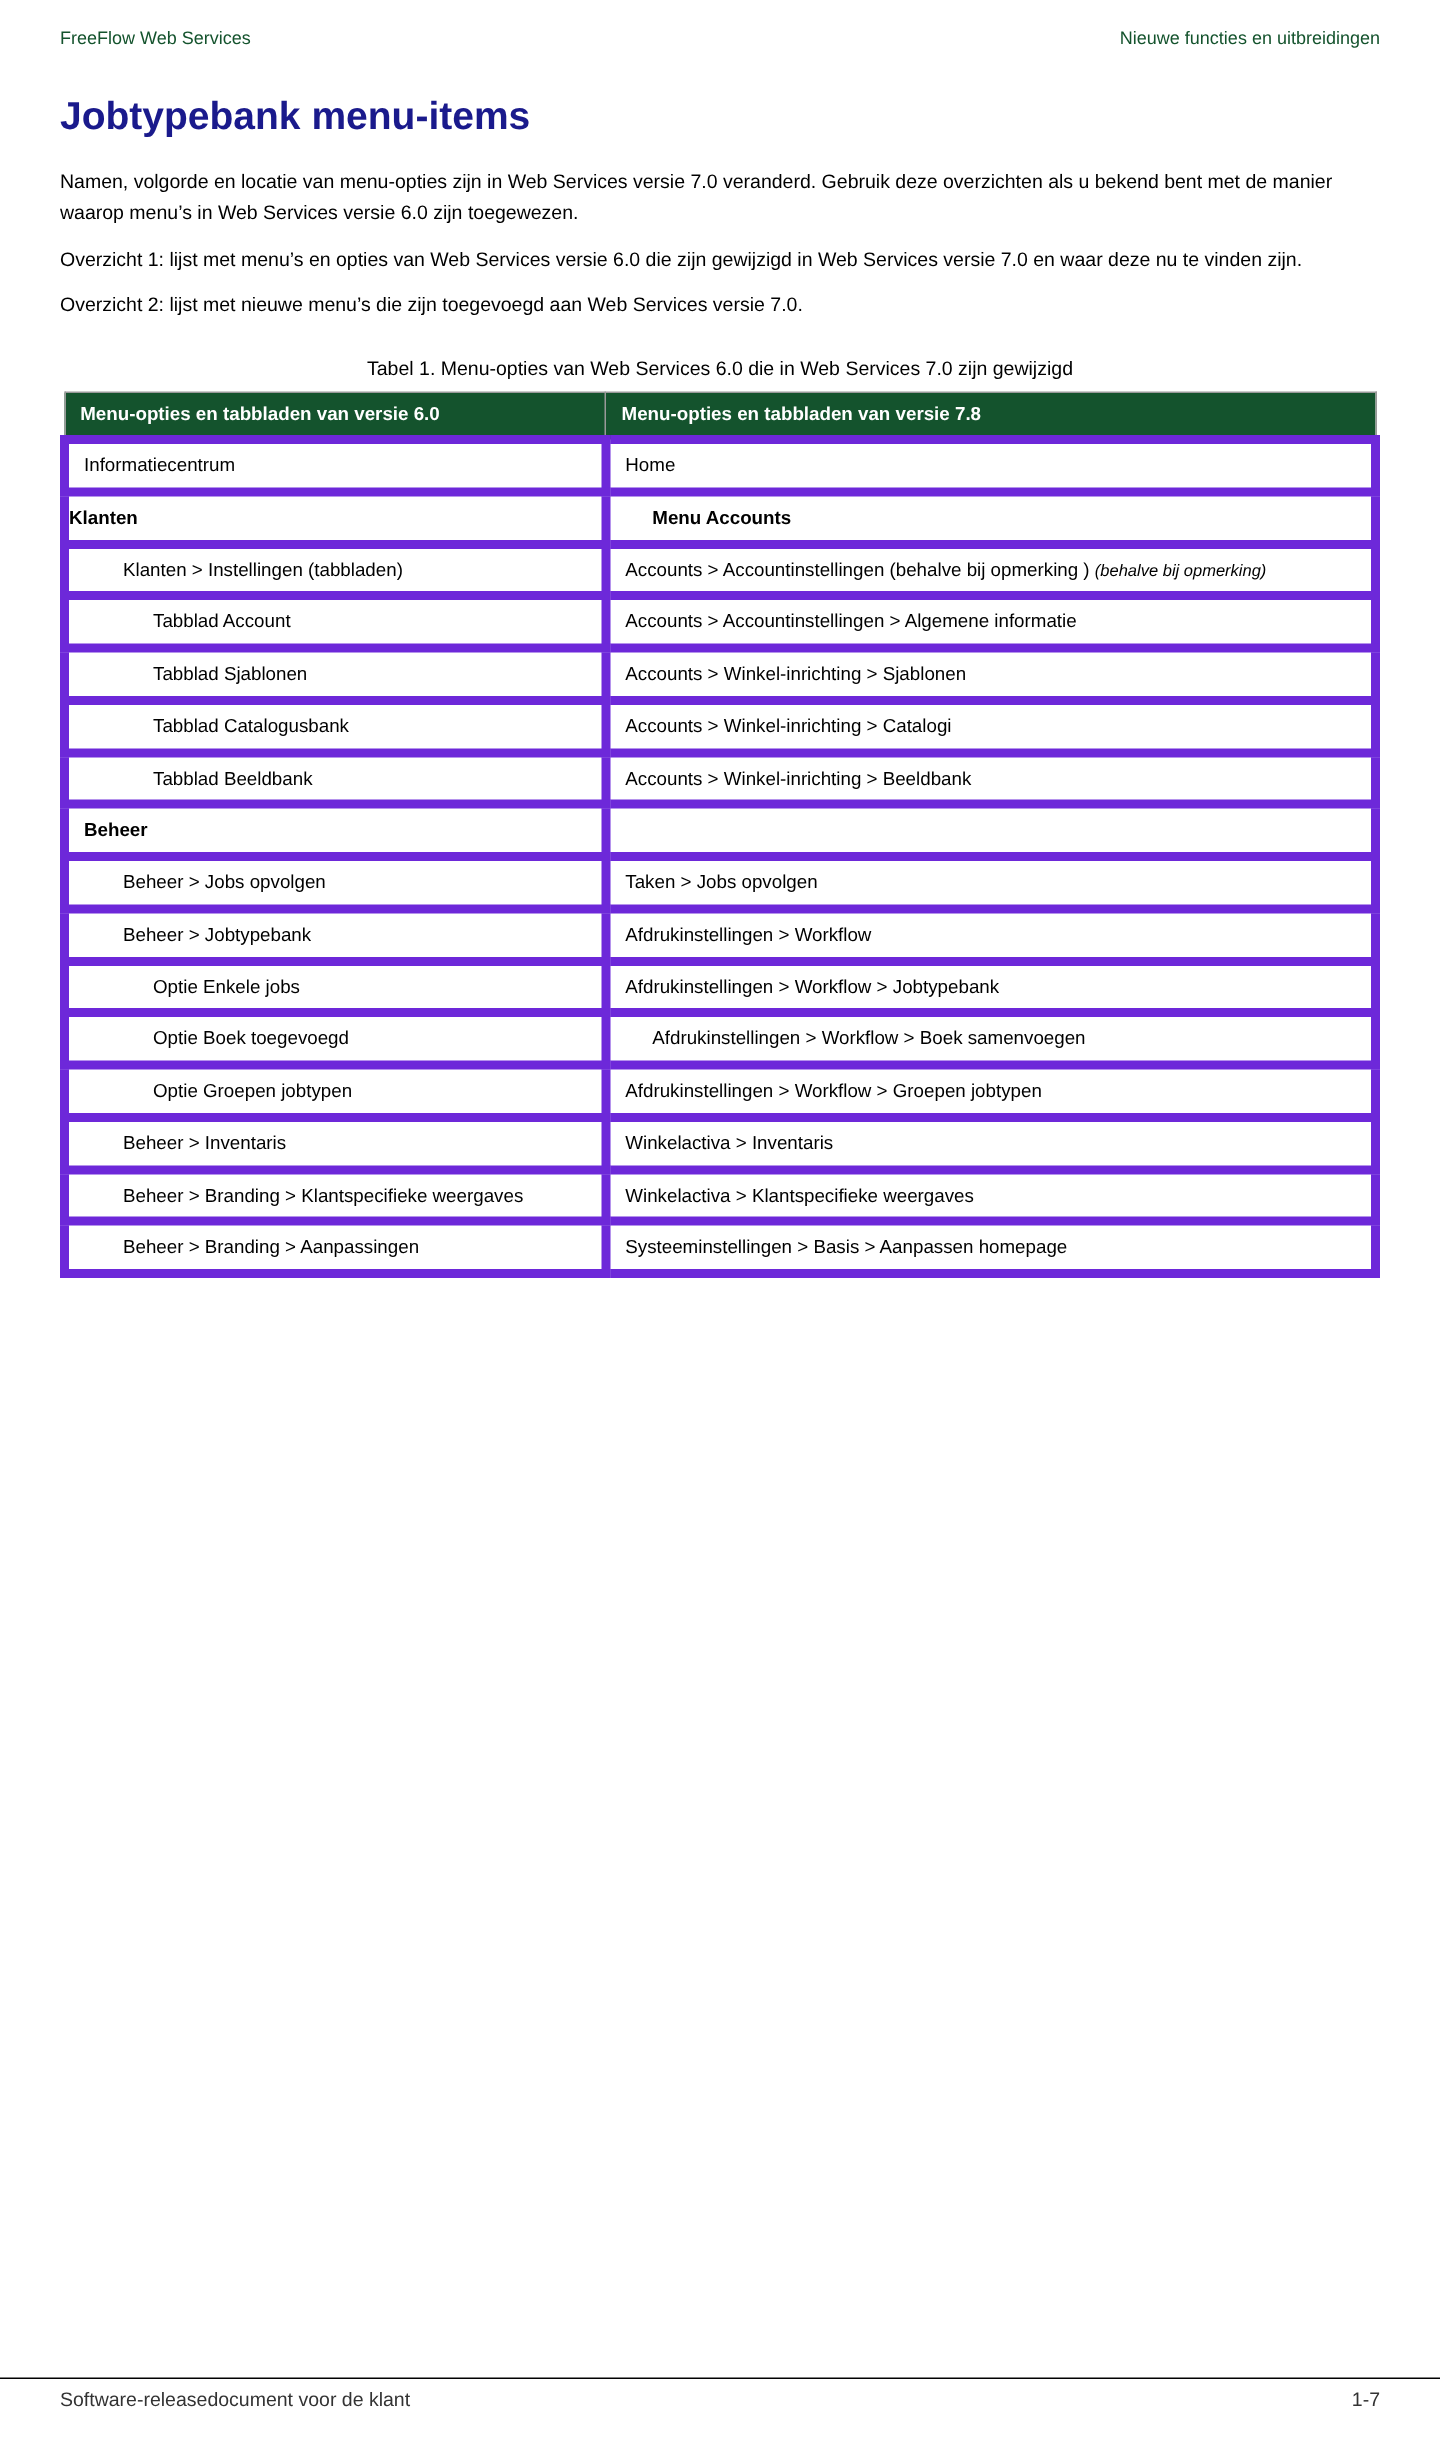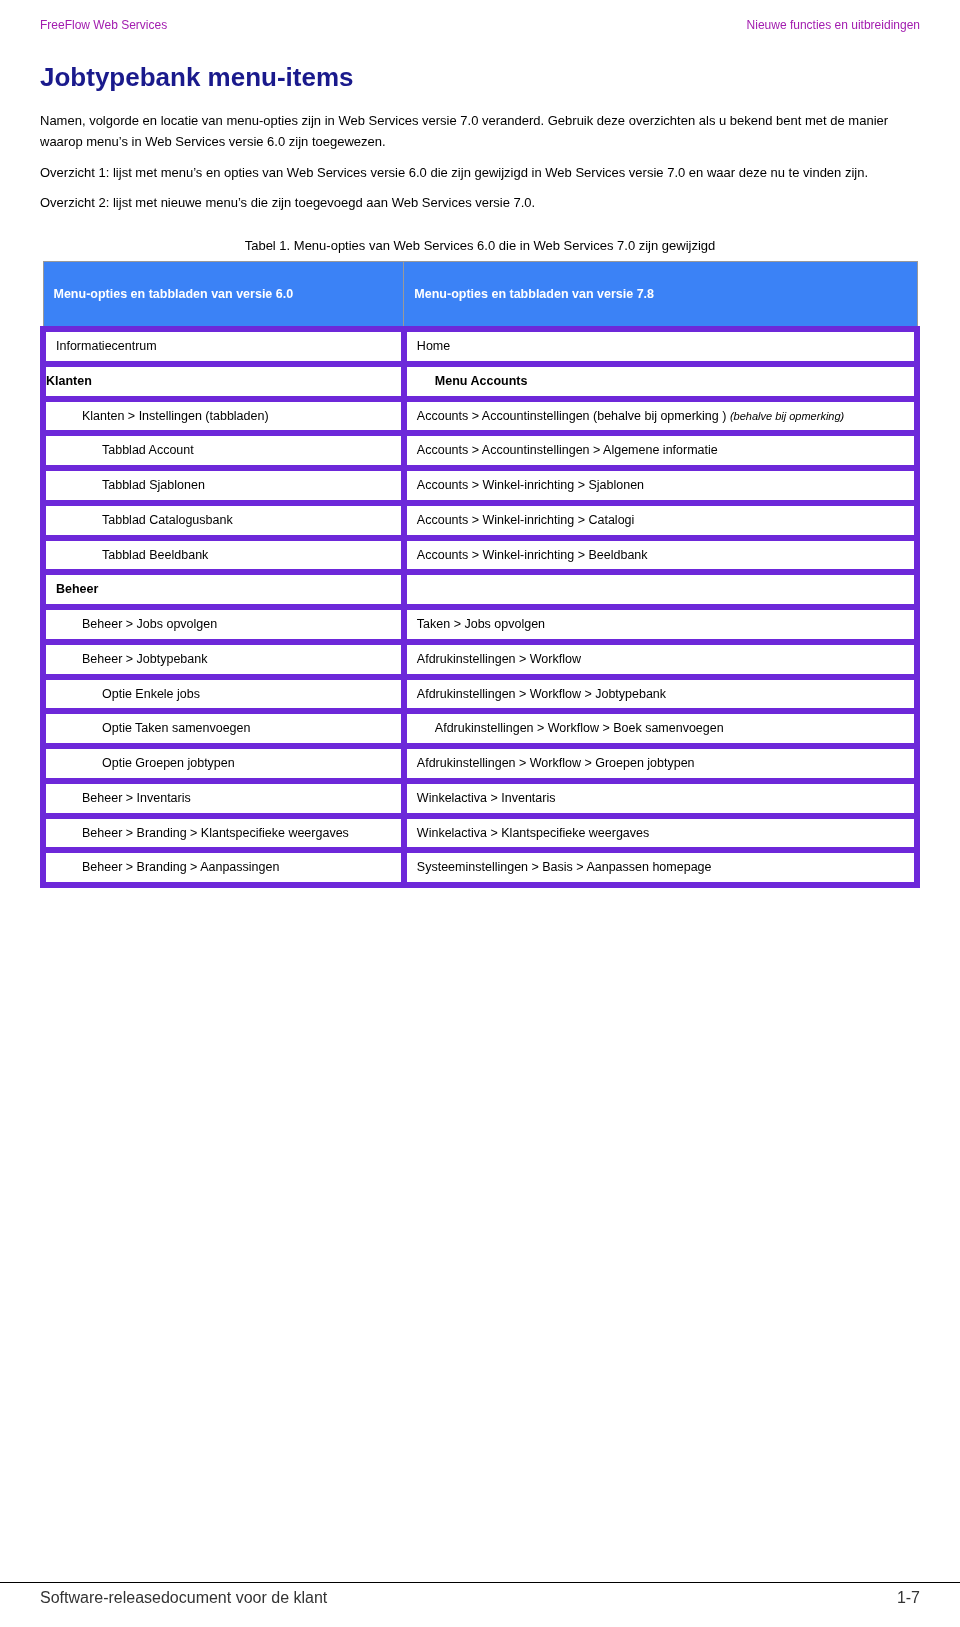--- a/index.html
+++ b/index.html
@@ -10,31 +10,31 @@
       background: #fff;
       width: 960px;
       min-height: 1627px;
       position: relative;
     }
     .page-header {
       display: flex;
       justify-content: space-between;
       padding: 18px 40px 10px 40px;
       font-size: 12px;
-      color: #a21caf;
+      color: #14532d;
     }
     .page-footer {
       position: absolute;
       bottom: 20px;
       left: 0;
       right: 0;
       display: flex;
       justify-content: space-between;
       padding: 0 40px;
-      font-size: 16px;
+      font-size: 13px;
       color: #333;
       border-top: 1px solid #000;
       padding-top: 6px;
     }
     .content {
       padding: 10px 40px 60px 40px;
     }
     h1 {
       font-size: 26px;
       font-weight: bold;
@@ -51,24 +51,24 @@
       text-align: center;
       font-size: 13px;
       margin: 24px 0 8px 0;
     }
     table {
       width: 100%;
       border-collapse: collapse;
       font-size: 12.5px;
     }
     table th {
-      background-color: #3b82f6;
+      background-color: #14532d;
       color: #fff;
       font-weight: bold;
-      padding: 25px 10px;
+      padding: 7px 10px;
       border: 1px solid #999;
       text-align: left;
       font-size: 12.5px;
     }
     table td {
       padding: 5px 10px;
       border: 6px solid #6d28d9;
       vertical-align: top;
       line-height: 1.5;
     }
@@ -140,21 +140,21 @@
         </tr>
         <tr>
           <td style="padding-left: 36px;">Beheer &gt; Jobtypebank</td>
           <td style="padding-left: 10px;">Afdrukinstellingen &gt; Workflow</td>
         </tr>
         <tr>
           <td style="padding-left: 56px;">Optie Enkele jobs</td>
           <td style="padding-left: 10px;">Afdrukinstellingen &gt; Workflow &gt; Jobtypebank</td>
         </tr>
         <tr>
-          <td style="padding-left: 56px;">Optie Taken samenvoegen</td>
+          <td style="padding-left: 56px;">Optie Boek toegevoegd</td>
           <td style="padding-left: 28px;">Afdrukinstellingen &gt; Workflow &gt; Boek samenvoegen</td>
         </tr>
         <tr>
           <td style="padding-left: 56px;">Optie Groepen jobtypen</td>
           <td style="padding-left: 10px;">Afdrukinstellingen &gt; Workflow &gt; Groepen jobtypen</td>
         </tr>
         <tr>
           <td style="padding-left: 36px;">Beheer &gt; Inventaris</td>
           <td style="padding-left: 10px;">Winkelactiva &gt; Inventaris</td>
         </tr>

